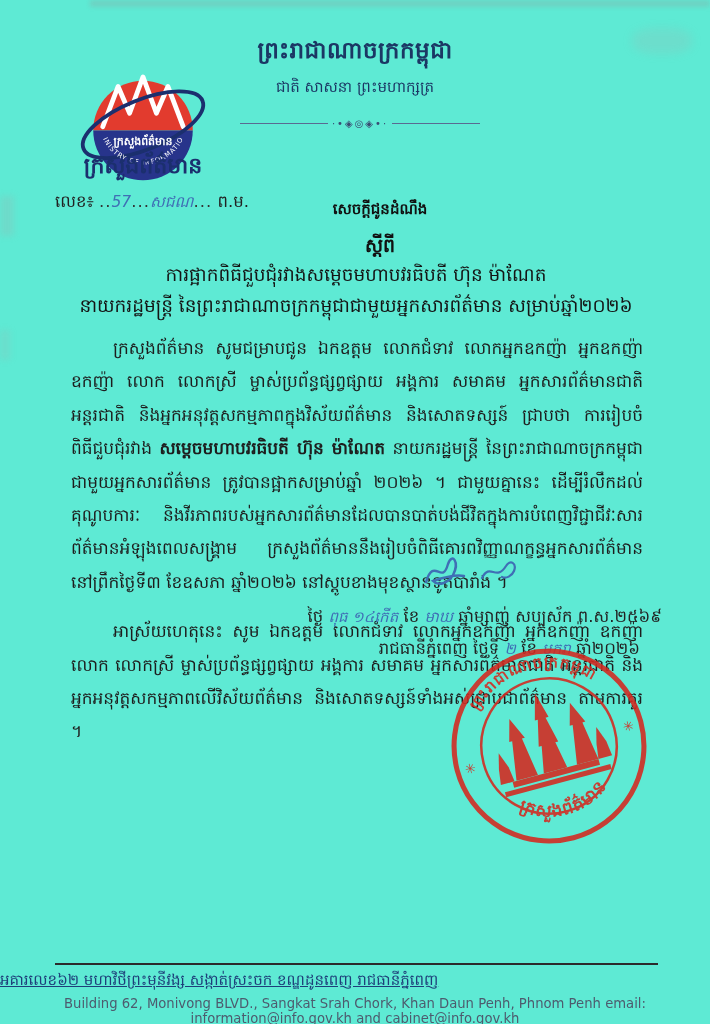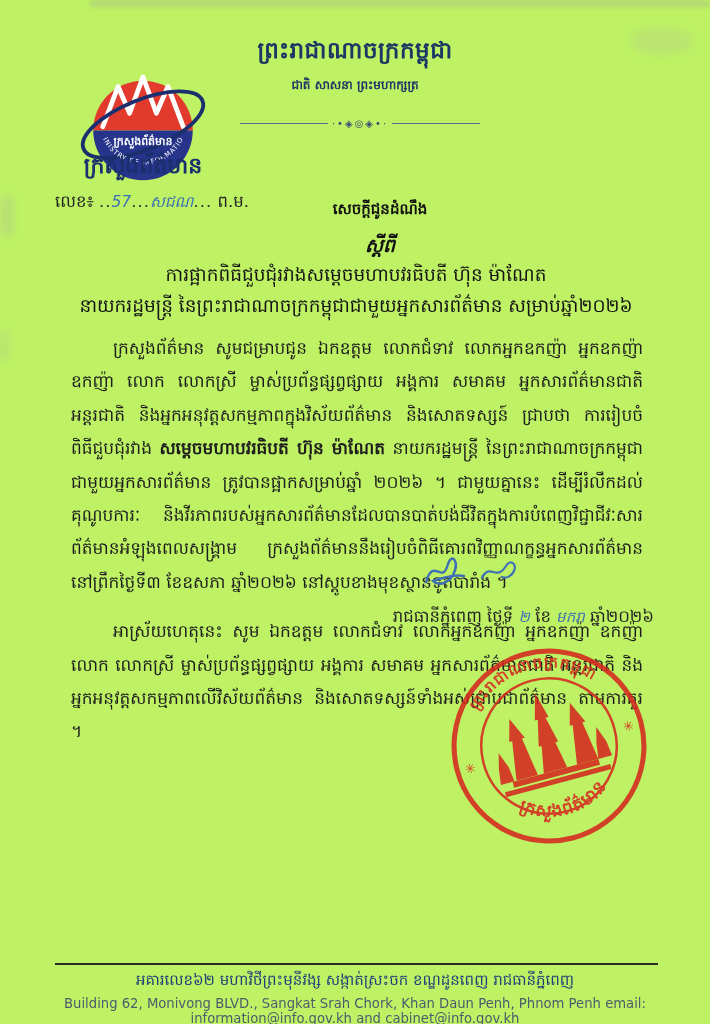--- a/index.html
+++ b/index.html
@@ -1,74 +1,74 @@
 <!DOCTYPE html>
 <html><head>
 <meta charset="utf-8">
 <style>
   html,body{margin:0;padding:0;background:#e9e9e7;}
   .page{
     position:relative;width:710px;height:1024px;margin:0 auto;
-    background:#bef264;overflow:hidden;
+    background:#5eead4;overflow:hidden;
     font-family:"DejaVu Sans",sans-serif;color:#1c1c1c;
     box-shadow:0 0 6px rgba(0,0,0,.25);
   }
   
   .smudge-top{position:absolute;top:0;left:90px;right:0;height:7px;background:rgba(150,150,150,.28);filter:blur(2px);}
   .smudge-tr{position:absolute;top:28px;right:18px;width:60px;height:26px;background:rgba(170,170,170,.18);filter:blur(4px);border-radius:40%;}
   .smudge-left{position:absolute;top:196px;left:0;width:14px;height:40px;background:rgba(170,170,170,.22);filter:blur(3px);}
   .smudge-left2{position:absolute;top:330px;left:0;width:10px;height:30px;background:rgba(170,170,170,.18);filter:blur(3px);}
 
   
   .hdr{position:absolute;top:36px;left:120px;width:470px;text-align:center;color:#1b3764;}
   .hdr .l1{font-size:23px;font-weight:bold;letter-spacing:.5px;}
-  .hdr .l2{font-size:12px;font-weight:bold;margin-top:8px;}
+  .hdr .l2{font-size:15px;font-weight:normal;margin-top:8px;}
   .hdr-divider{position:absolute;top:118px;left:240px;width:240px;display:flex;align-items:center;color:#3a4a72;}
   .hdr-divider .ln{flex:1;border-top:1px solid #5a6a92;height:0;}
   .hdr-divider .orn{font-size:10px;letter-spacing:2px;padding:0 4px;white-space:nowrap;}
 
   
   .logo{position:absolute;top:52px;left:76px;width:134px;height:134px;}
   .ministry-label{position:absolute;top:152px;left:60px;width:166px;text-align:center;
     font-size:22px;font-weight:bold;color:#1b2f6e;}
 
   
   .refline{position:absolute;top:191px;left:55px;font-size:16.5px;color:#222;white-space:nowrap;}
   .hw{color:#3f6fb5;font-style:italic;font-size:15.5px;}
   .refline .dots{letter-spacing:1px;color:#333;}
 
   
   .notice-title{position:absolute;top:199px;left:150px;width:460px;text-align:center;
     font-size:15px;font-weight:bold;color:#111;}
   .notice-sub{position:absolute;top:233px;left:150px;width:460px;text-align:center;
-    font-size:19px;font-weight:bold;color:#111;font-style:italic;}
+    font-size:19px;font-weight:bold;color:#111;}
   .subject{position:absolute;top:259px;left:36px;width:640px;text-align:center;
     font-size:18.5px;font-weight:normal;color:#141414;line-height:31px;}
 
   
   .body-text{position:absolute;top:316px;left:55px;width:604px;font-size:17px;
     line-height:33.4px;text-align:justify;color:#1d1d1d;}
   .body-text p{margin:16px;text-indent:42px;}
   .body-text p + p{margin-top:1px;}
   .b{font-weight:bold;}
   .sig{position:absolute;top:548px;left:420px;width:110px;height:52px;}
 
   
   .dateline{position:absolute;top:601px;right:48px;width:440px;text-align:right;
     font-size:16.5px;color:#222;line-height:31px;white-space:nowrap;}
-  .dateline .row2{margin-right:8px;}
+  .dateline .row2{margin-right:22px;}
   .dateline .hw{font-size:15px;}
 
   
   .stamp{position:absolute;top:645px;left:448px;width:202px;height:202px;opacity:.88;}
 
   
   .footer-rule{position:absolute;top:963px;left:55px;right:52px;border-top:2px solid #2b2b2b;}
-  .footer-kh{position:absolute;top:970px;left:0;right:0;text-align:center;
-    font-size:15px;color:#1e3f7a;}
+  .footer-kh{position:absolute;top:970px;left:0;right:0;text-align:left;
+    font-size:15px;color:#1e3f7a;text-decoration:underline;}
   .footer-en{position:absolute;top:996px;left:0;right:0;text-align:center;
     font-size:13.2px;color:#4d5b6e;}
 </style>
 </head>
 <body>
 
 <div class="page">
 
   <div class="smudge-top"></div>
   <div class="smudge-tr"></div>
@@ -115,20 +115,27 @@
     <p><span>ក្រសួងព័ត៌មាន សូមជម្រាបជូន ឯកឧត្តម លោកជំទាវ លោកអ្នកឧកញ៉ា អ្នកឧកញ៉ា ឧកញ៉ា លោក លោកស្រី ម្ចាស់ប្រព័ន្ធផ្សព្វផ្សាយ អង្គការ សមាគម អ្នកសារព័ត៌មានជាតិ អន្តរជាតិ និងអ្នកអនុវត្តសកម្មភាពក្នុងវិស័យព័ត៌មាន និងសោតទស្សន៍ ជ្រាបថា ការរៀបចំពិធីជួបជុំរវាង </span><span class="b">សម្តេចមហាបវរធិបតី ហ៊ុន ម៉ាណែត</span><span> នាយករដ្ឋមន្ត្រី នៃព្រះរាជាណាចក្រកម្ពុជាជាមួយអ្នកសារព័ត៌មាន ត្រូវបានផ្អាកសម្រាប់ឆ្នាំ ២០២៦ ។ ជាមួយគ្នានេះ ដើម្បីរំលឹកដល់គុណូបការៈ និងវីរភាពរបស់អ្នកសារព័ត៌មានដែលបានបាត់បង់ជីវិតក្នុងការបំពេញវិជ្ជាជីវៈសារព័ត៌មានអំឡុងពេលសង្គ្រាម ក្រសួងព័ត៌មាននឹងរៀបចំពិធីគោរពវិញ្ញាណក្ខន្ធអ្នកសារព័ត៌មាន នៅព្រឹកថ្ងៃទី៣ ខែឧសភា ឆ្នាំ២០២៦ នៅស្តូបខាងមុខស្ថានទូតបារាំង ។</span></p>
     <p>អាស្រ័យហេតុនេះ សូម ឯកឧត្តម លោកជំទាវ លោកអ្នកឧកញ៉ា អ្នកឧកញ៉ា ឧកញ៉ា លោក លោកស្រី ម្ចាស់ប្រព័ន្ធផ្សព្វផ្សាយ អង្គការ សមាគម អ្នកសារព័ត៌មានជាតិ អន្តរជាតិ និងអ្នកអនុវត្តសកម្មភាពលើវិស័យព័ត៌មាន និងសោតទស្សន៍ទាំងអស់ជ្រាបជាព័ត៌មាន តាមការគួរ ។</p>
   </div>
 
   <svg class="sig" viewBox="0 0 110 52">
     <path d="M6,34 C14,8 22,38 28,16 C32,4 40,14 33,27 C28,36 18,38 13,33 C22,30 34,26 44,28" fill="none" stroke="#3f6fb5" stroke-width="2.4" stroke-linecap="round"></path>
     <path d="M62,30 C70,14 76,34 86,18 C90,11 97,15 94,23 C92,28 86,31 82,29" fill="none" stroke="#3f6fb5" stroke-width="2.2" stroke-linecap="round"></path>
   </svg>
 
   <div class="dateline">
+    <div>
+      <span>ថ្ងៃ</span>
+      <span class="hw">ពុធ ១៤កើត</span>
+      <span>ខែ</span>
+      <span class="hw">មាឃ</span>
+      <span>ឆ្នាំម្សាញ់ សប្បស័ក ព.ស.២៥៦៩</span>
+    </div>
     <div class="row2">
       <span>រាជធានីភ្នំពេញ ថ្ងៃទី</span>
       <span class="hw">២</span>
       <span>ខែ</span>
       <span class="hw">មករា</span>
       <span>ឆ្នាំ២០២៦</span>
     </div>
   </div>
 
   <svg class="stamp" viewBox="0 0 200 200">

